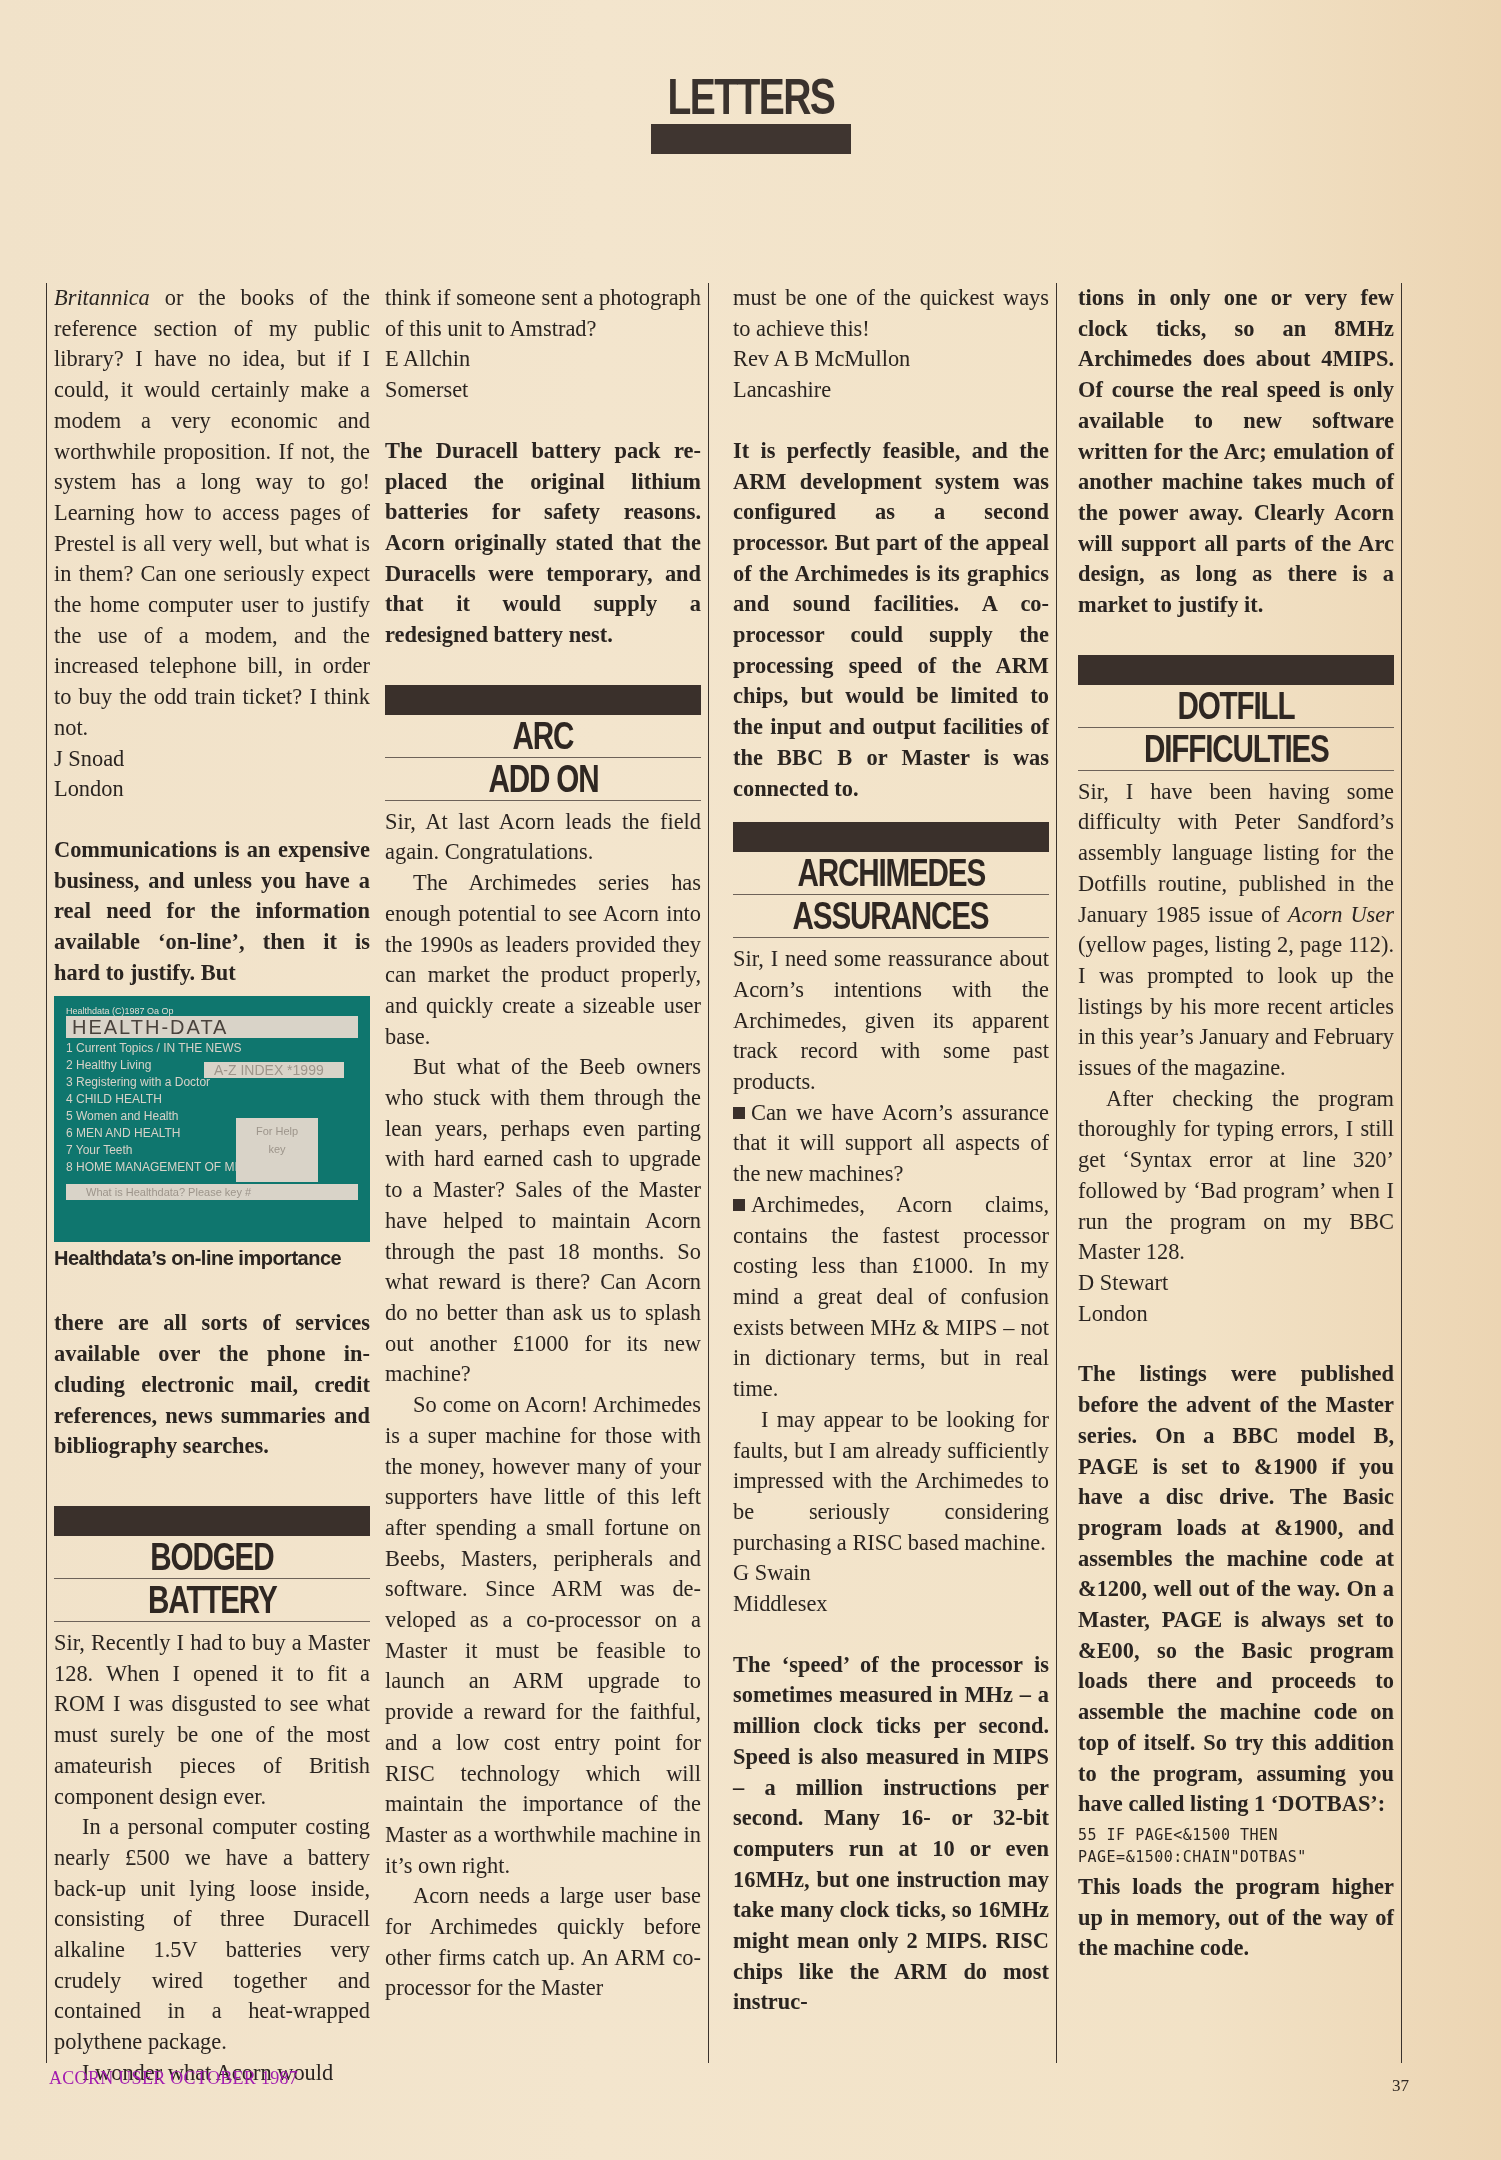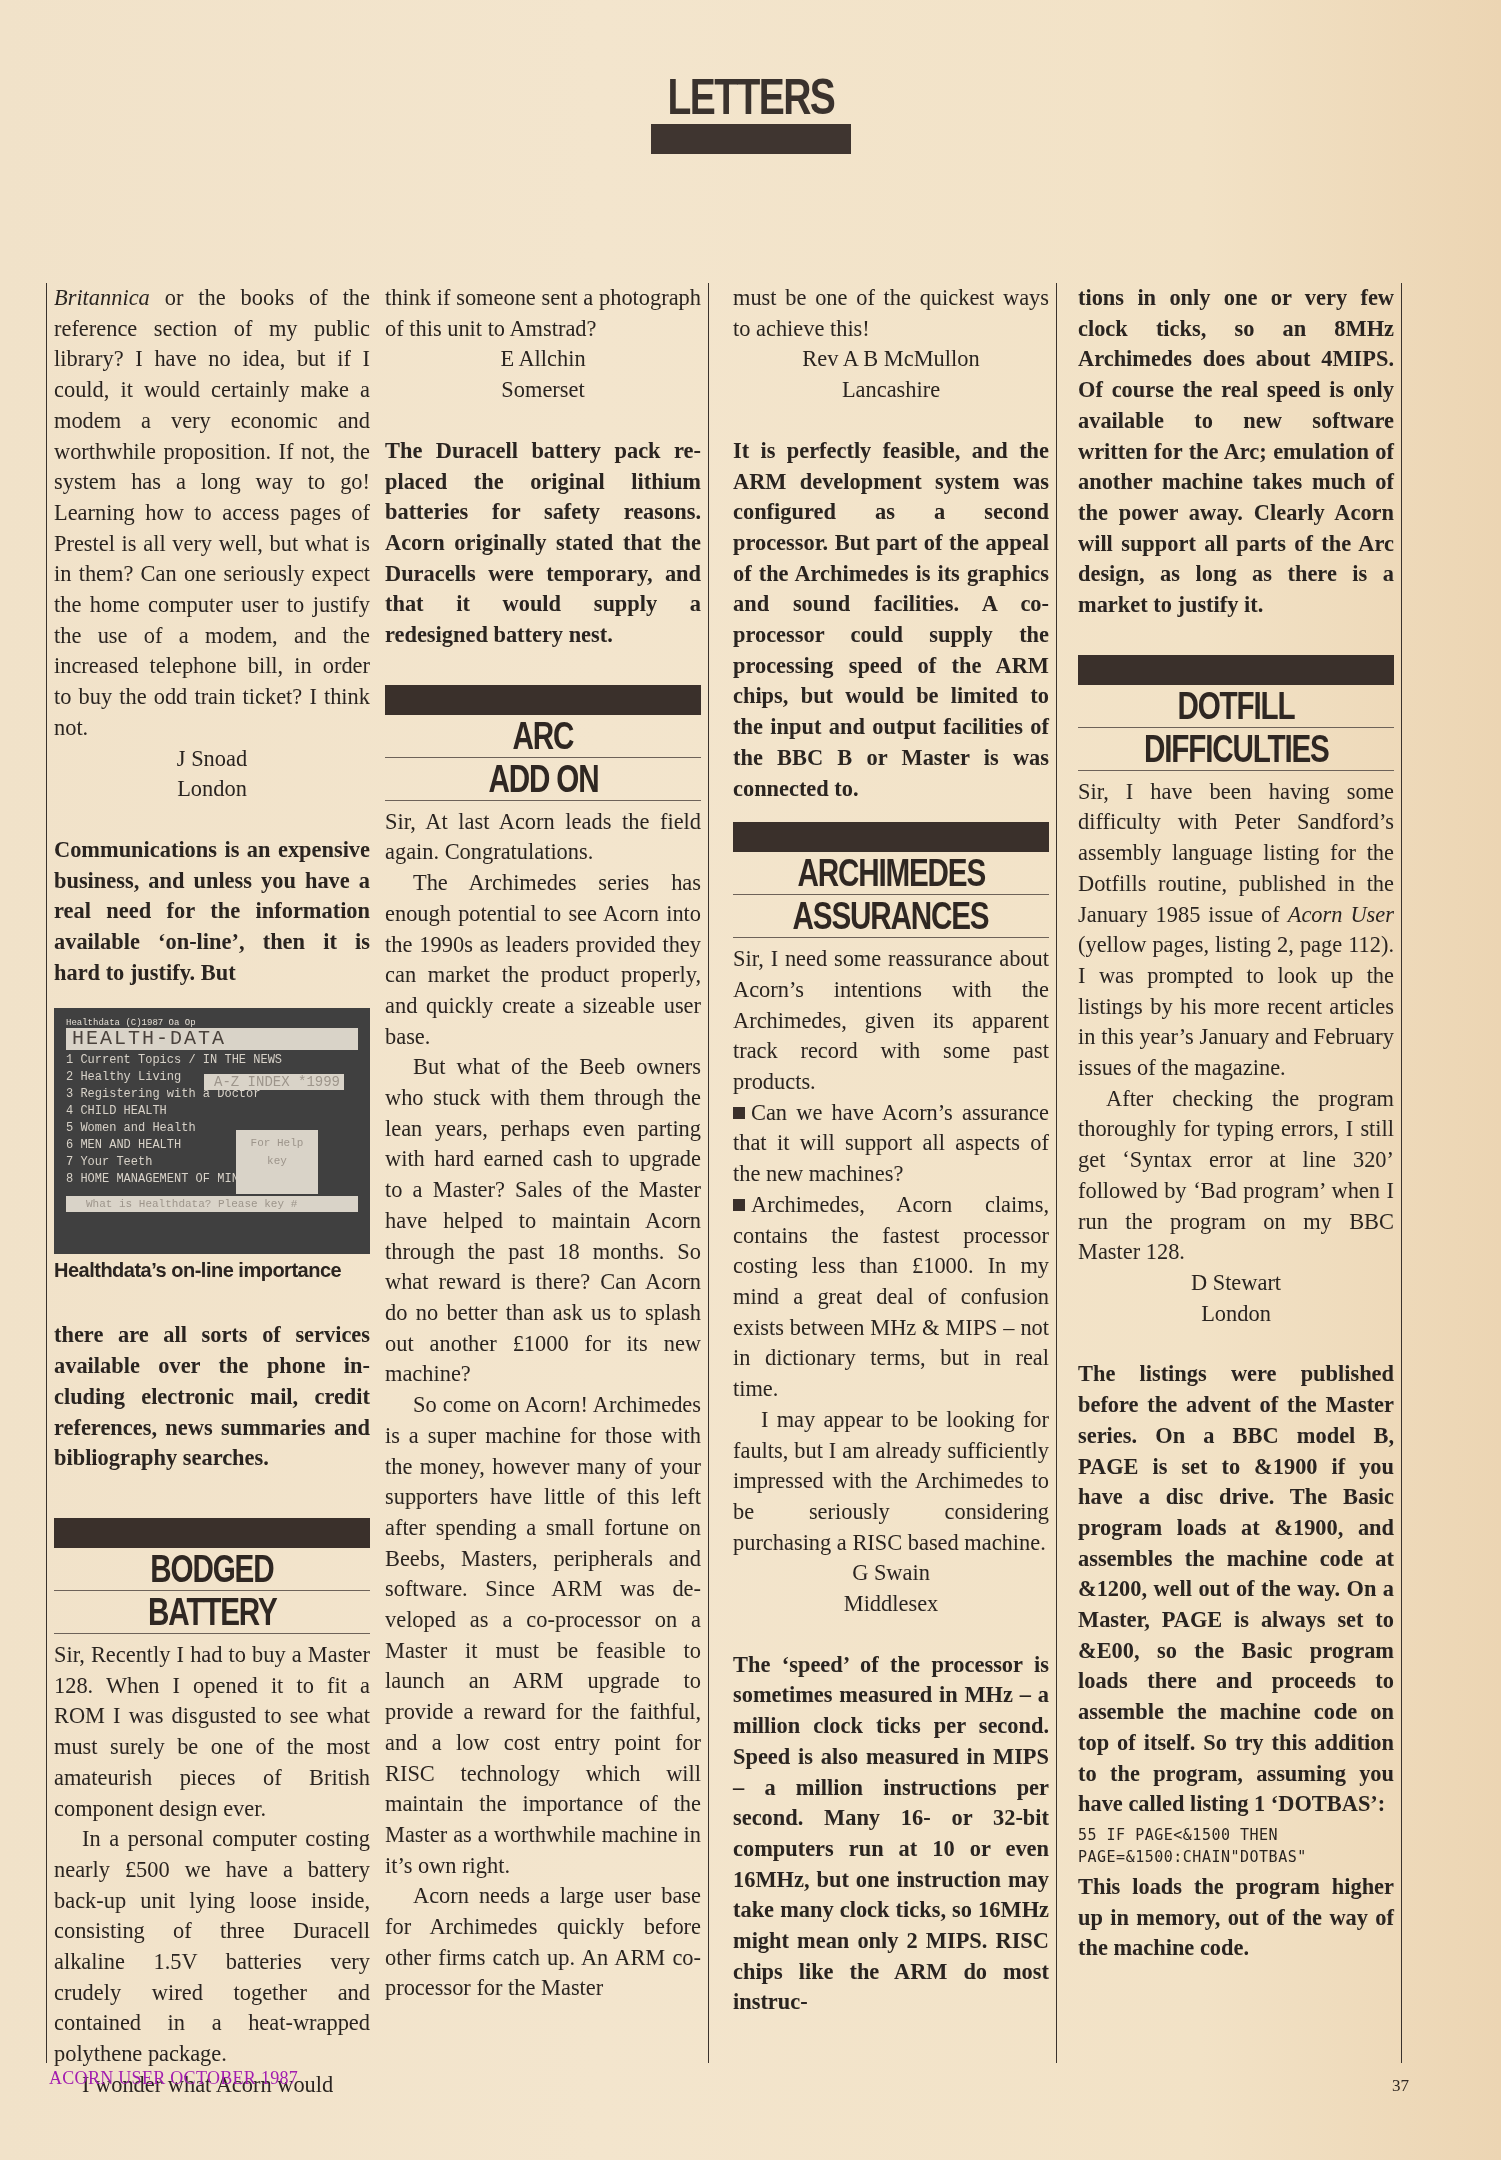--- a/index.html
+++ b/index.html
@@ -21,44 +21,44 @@
   .masthead-bar { width: 200px; height: 30px; background: #3f3530; margin: 0 auto; }
 
   .col {
     position: absolute; top: 283px; width: 316px;
     font-size: 22.4px; line-height: 30.7px;
     text-align: justify; hyphens: manual;
   }
   .col p { margin: 0; }
   .col .indent { text-indent: 28px; }
   .col .bold { font-weight: bold; }
-  .col .sig { text-align: center; }
+  .col .sig { text-align: left; }
   .col .gap { height: 30px; }
   .rule-left { border-left: 1.5px solid #3a322d; padding-left: 7px; }
   .rule-right { border-right: 1.5px solid #3a322d; padding-right: 7px; }
   .col1 { left: 46px; height: 1780px; }
   .col2 { left: 385px; height: 1780px; }
   .col3 { left: 733px; height: 1780px; }
   .col4 { left: 1078px; height: 1780px; }
 
   .head-block { margin: 8px 0 6px 0; }
   .head-bar { height: 30px; background: #3a302b; }
   .head-line {
     font-family: "Liberation Sans", "DejaVu Sans", sans-serif;
     font-weight: bold; font-size: 38px; line-height: 42px;
     text-align: center; color: #2f2722;
     border-bottom: 1.5px solid #6d6259;
     letter-spacing: -1.5px;
   }
   .head-line span { display: inline-block; transform: scaleX(0.78); }
 
   .screen {
-    margin: 20px 0 4px 0; background: #404040; height: 246px;
+    margin: 8px 0 4px 0; background: #0f766e; height: 246px;
     padding: 10px 12px; box-sizing: border-box;
-    font-family: Liberation Mono, monospace;
+    font-family: Liberation Sans, sans-serif;
     color: #d8d2c8; font-size: 12px; line-height: 17px; text-align: left;
     position: relative;
   }
   .screen .copyright { font-size: 9px; line-height: 10px; color: #e3ddd3; }
   .screen .banner {
     background: #d9d3c8; color: #4a423c; font-size: 20px; line-height: 22px;
     padding: 0 6px; letter-spacing: 2px; margin-bottom: 2px;
   }
   .screen .menu-line { white-space: nowrap; }
   .screen .az {

